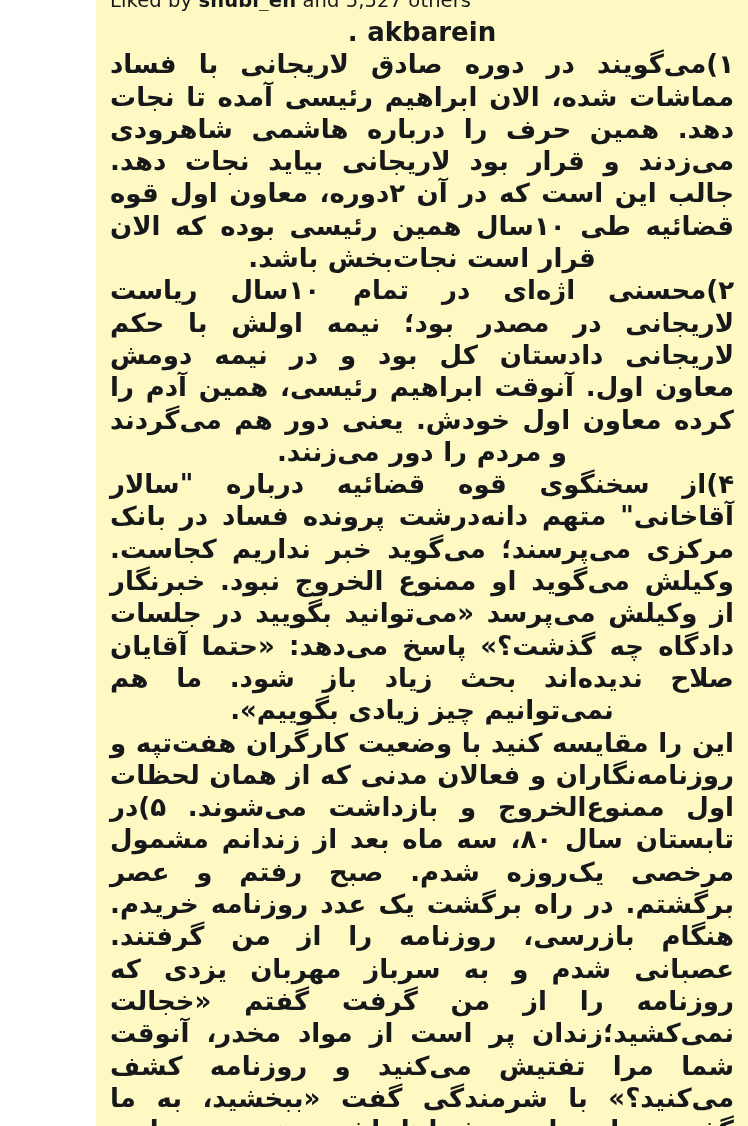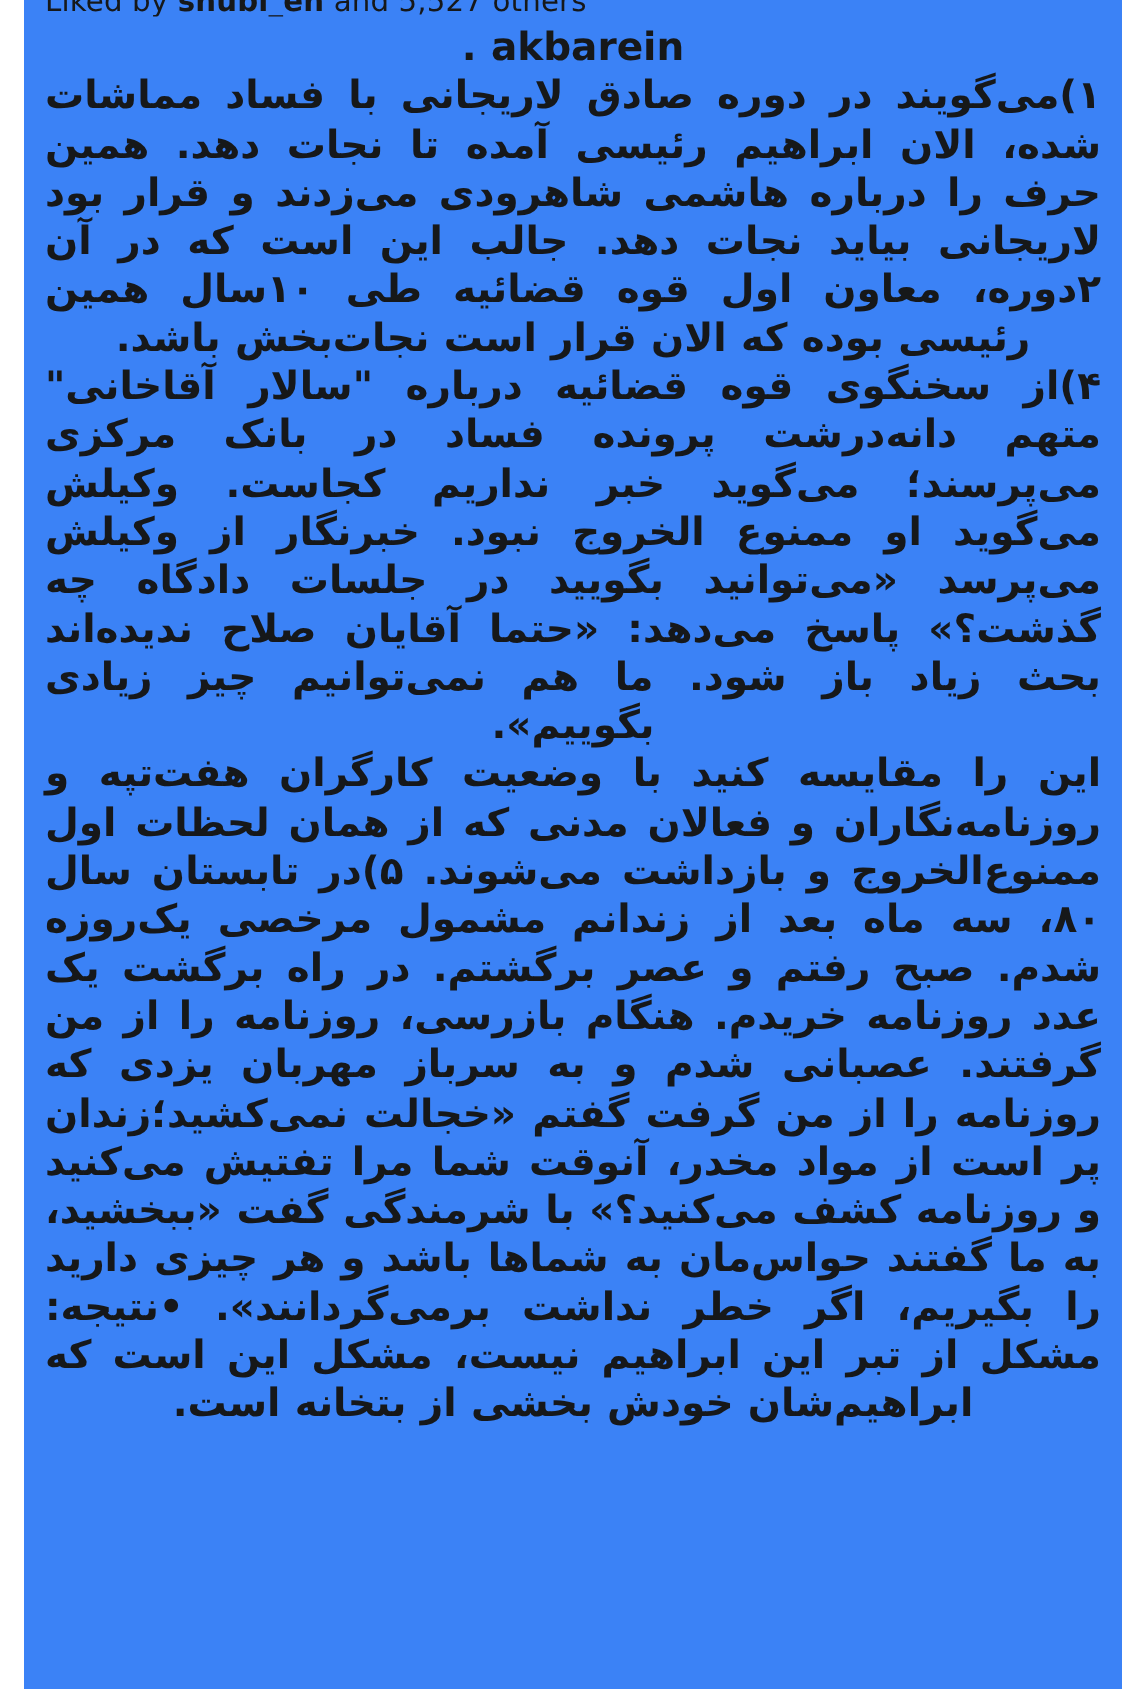--- a/index.html
+++ b/index.html
@@ -8,24 +8,24 @@
     background: #ffffff;
   }
   body {
     width: 748px;
     height: 1126px;
     font-family: "DejaVu Sans", sans-serif;
     color: #16181a;
     overflow: hidden;
   }
   .page {
-    width: 732px;
+    width: 652px;
     height: 1126px;
     position: relative;
-    background: #3b82f6;
+    background: #fef9c3;
     box-sizing: border-box;
     padding: 0 14px;
   }
   
   .liked-line {
     position: absolute;
     top: -11px;
     right: 14px;
     left: 14px;
     height: 22px;
@@ -74,17 +74,18 @@
 
   <div class="liked-line">
     <span class="plain">Liked by </span><span>shubi_eh</span><span class="plain"> and 5,527 others</span>
   </div>
 
   <div class="caption">
     <p>
       <span class="username">akbarein</span><span> .</span>
     </p>
     <p>۱)می‌گویند در دوره صادق لاریجانی با فساد مماشات شده، الان ابراهیم رئیسی آمده تا نجات دهد. همین حرف را درباره هاشمی شاهرودی می‌زدند و قرار بود لاریجانی بیاید نجات دهد. جالب این است که در آن ۲دوره، معاون اول قوه قضائیه طی ۱۰سال همین رئیسی بوده که الان قرار است نجات‌بخش باشد.</p>
+    <p>۲)محسنی اژه‌ای در تمام ۱۰سال ریاست لاریجانی در مصدر بود؛ نیمه اولش با حکم لاریجانی دادستان کل بود و در نیمه دومش معاون اول. آنوقت ابراهیم رئیسی، همین آدم را کرده معاون اول خودش. یعنی دور هم می‌گردند و مردم را دور می‌زنند.</p>
     <p>۴)از سخنگوی قوه قضائیه درباره "سالار آقاخانی" متهم دانه‌درشت پرونده فساد در بانک مرکزی می‌پرسند؛ می‌گوید خبر نداریم کجاست. وکیلش می‌گوید او ممنوع الخروج نبود. خبرنگار از وکیلش می‌پرسد «می‌توانید بگویید در جلسات دادگاه چه گذشت؟» پاسخ می‌دهد: «حتما آقایان صلاح ندیده‌اند بحث زیاد باز شود. ما هم نمی‌توانیم چیز زیادی بگوییم».</p>
     <p>این را مقایسه کنید با وضعیت کارگران هفت‌تپه و روزنامه‌نگاران و فعالان مدنی که از همان لحظات اول ممنوع‌الخروج و بازداشت می‌شوند. ۵)در تابستان سال ۸۰، سه ماه بعد از زندانم مشمول مرخصی یک‌روزه شدم. صبح رفتم و عصر برگشتم. در راه برگشت یک عدد روزنامه خریدم. هنگام بازرسی، روزنامه را از من گرفتند. عصبانی شدم و به سرباز مهربان یزدی که روزنامه را از من گرفت گفتم «خجالت نمی‌کشید؛زندان پر است از مواد مخدر، آنوقت شما مرا تفتیش می‌کنید و روزنامه کشف می‌کنید؟» با شرمندگی گفت «ببخشید، به ما گفتند حواس‌مان به شماها باشد و هر چیزی دارید را بگیریم، اگر خطر نداشت برمی‌گردانند». •نتیجه: مشکل از تبر این ابراهیم نیست، مشکل این است که ابراهیم‌شان خودش بخشی از بتخانه است.</p>
   </div>
 
 </div>
 
 </body></html>

